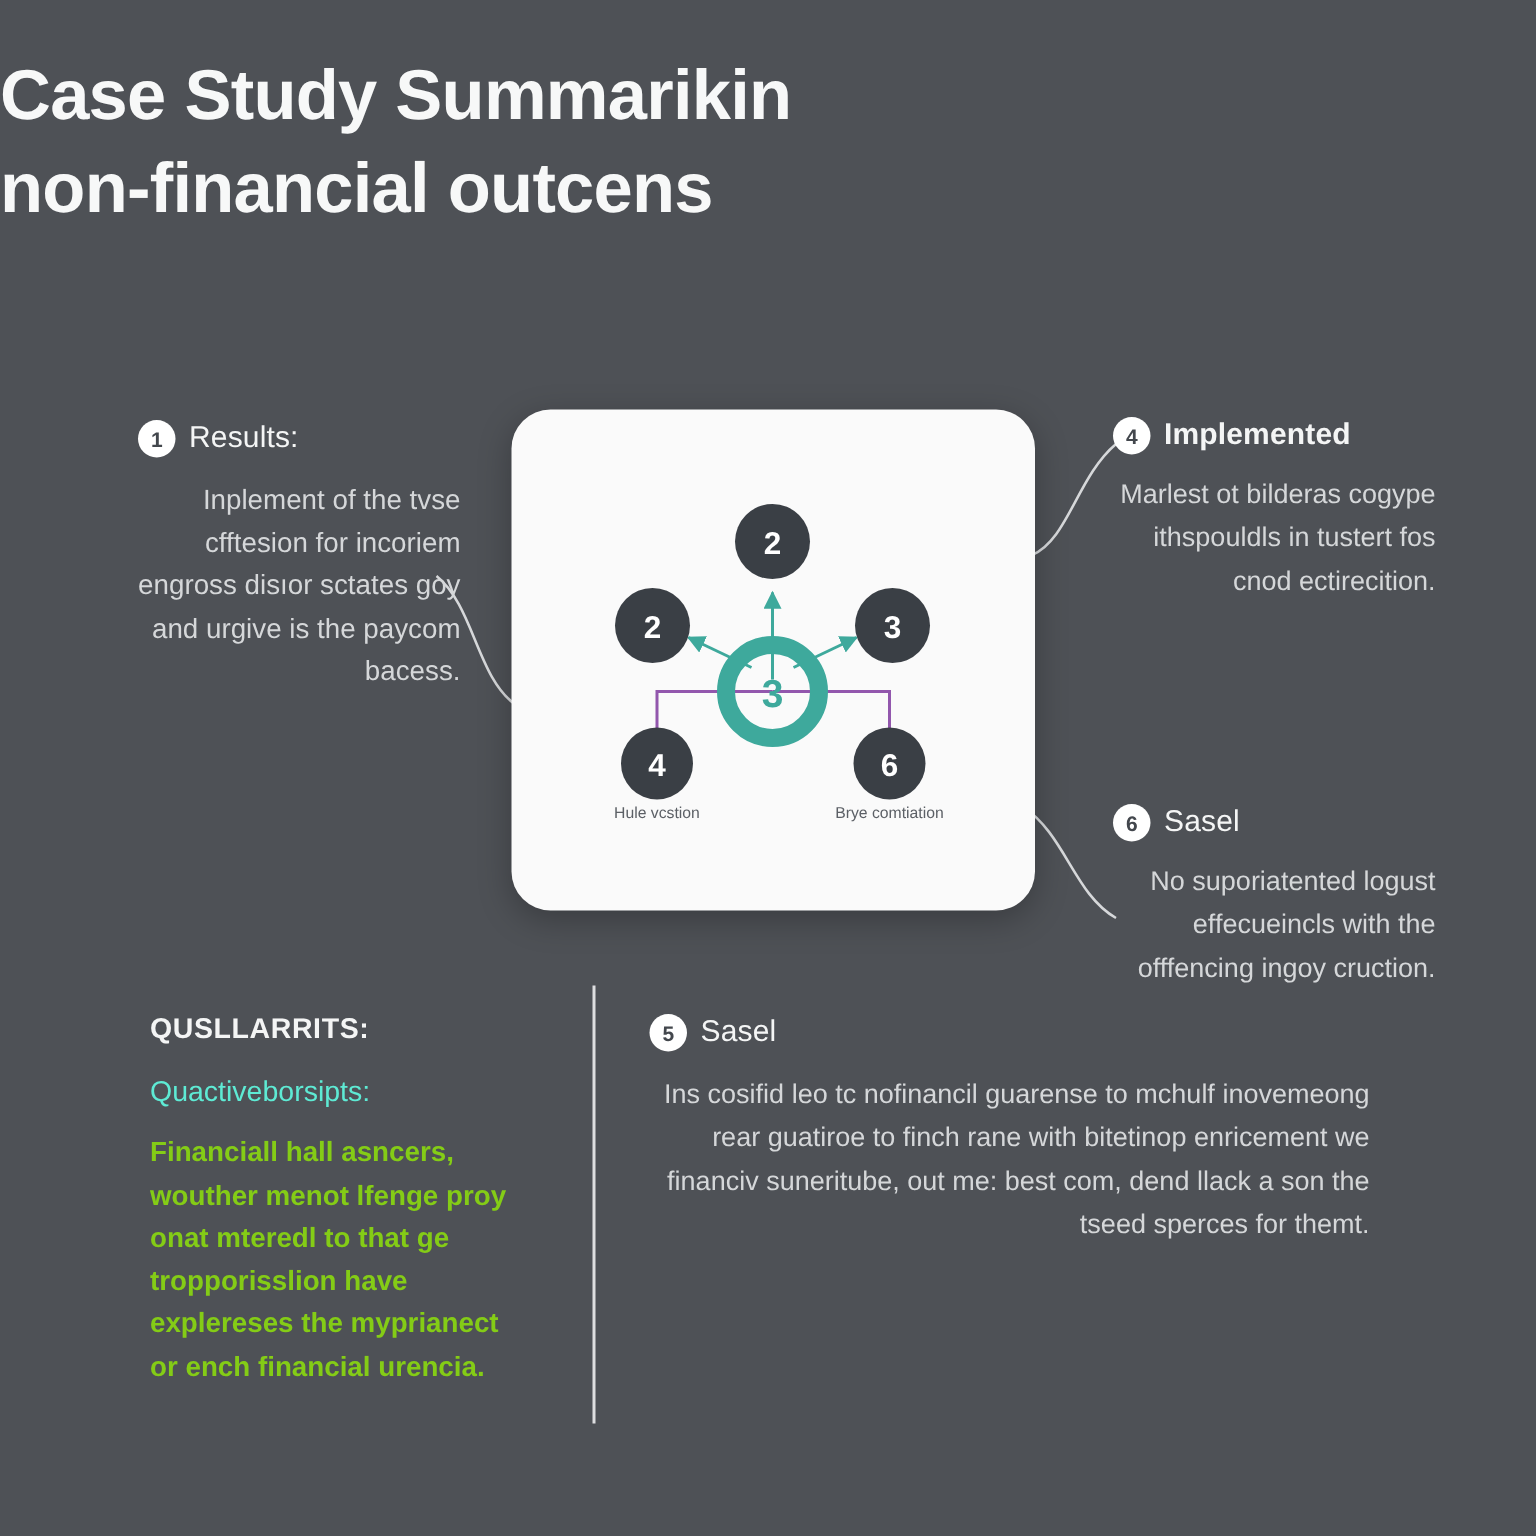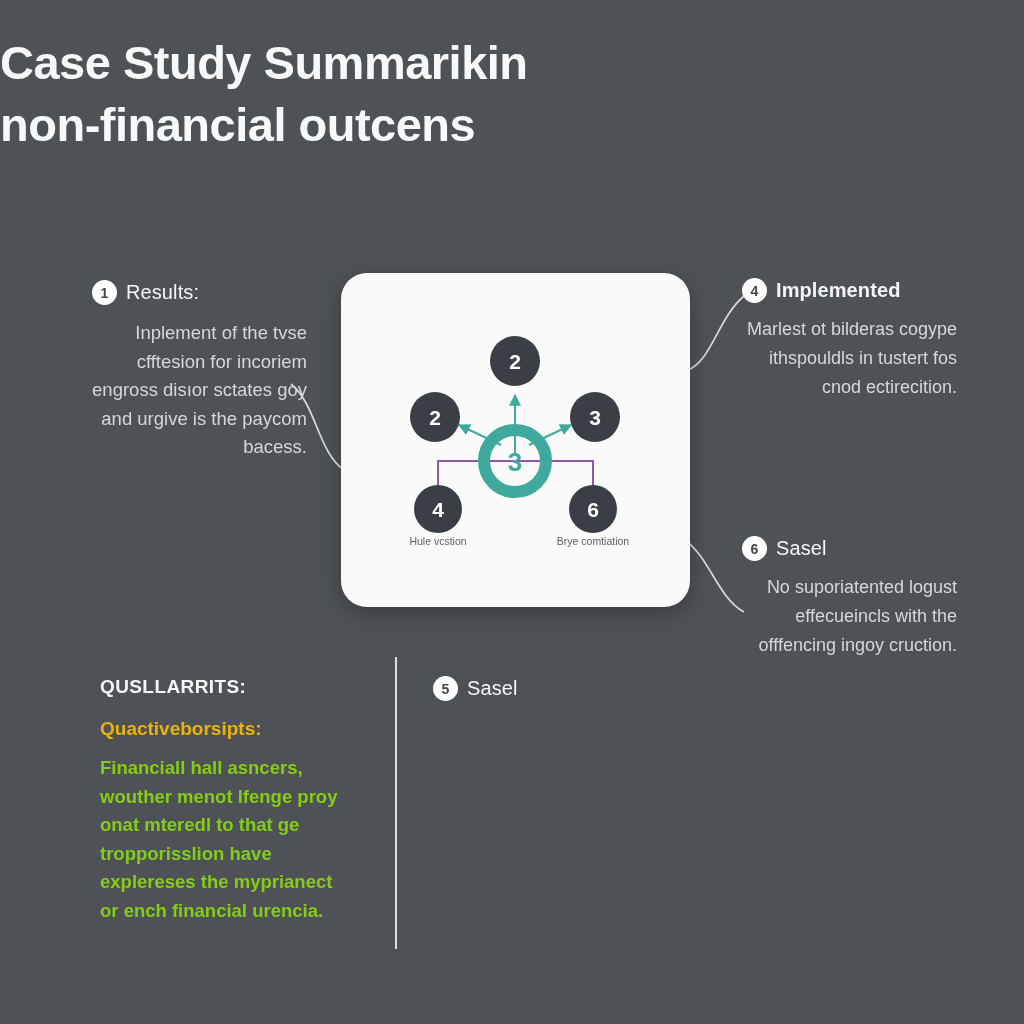--- a/index.html
+++ b/index.html
@@ -146,22 +146,22 @@
   }
   .summary-kicker {
     font-size: 19px;
     font-weight: bold;
     color: #f4f5f5;
     letter-spacing: 0.4px;
     margin-bottom: 20px;
   }
   .summary-sub {
     font-size: 19px;
-    font-weight: bold;
-    color: #eab308;
+    font-weight: normal;
+    color: #5eead4;
     margin-bottom: 14px;
   }
   .summary-body {
     font-size: 18.5px;
     line-height: 28.5px;
     color: #84cc16;
     font-weight: bold;
   }
 
   
@@ -269,20 +269,21 @@
       <div class="callout-title">Sasel</div>
     </div>
     <div class="callout-body">No suporiatented logust effecueincls with the offfencing ingoy cruction.</div>
   </div>
 
   <div class="callout" id="callout-5">
     <div class="callout-head">
       <div class="badge">5</div>
       <div class="callout-title">Sasel</div>
     </div>
+    <div class="callout-body">Ins cosifid leo tc nofinancil guarense to mchulf inovemeong rear guatiroe to finch rane with bitetinop enricement we financiv suneritube, out me: best com, dend llack a son the tseed sperces for themt.</div>
   </div>
 
   <div class="divider"></div>
 
   <div id="summary-block">
     <div class="summary-kicker">QUSLLARRITS:</div>
     <div class="summary-sub">Quactiveborsipts:</div>
     <div class="summary-body">Financiall hall asncers, wouther menot lfenge proy onat mteredl to that ge tropporisslion have explereses the myprianect or ench financial urencia.</div>
   </div>
 

